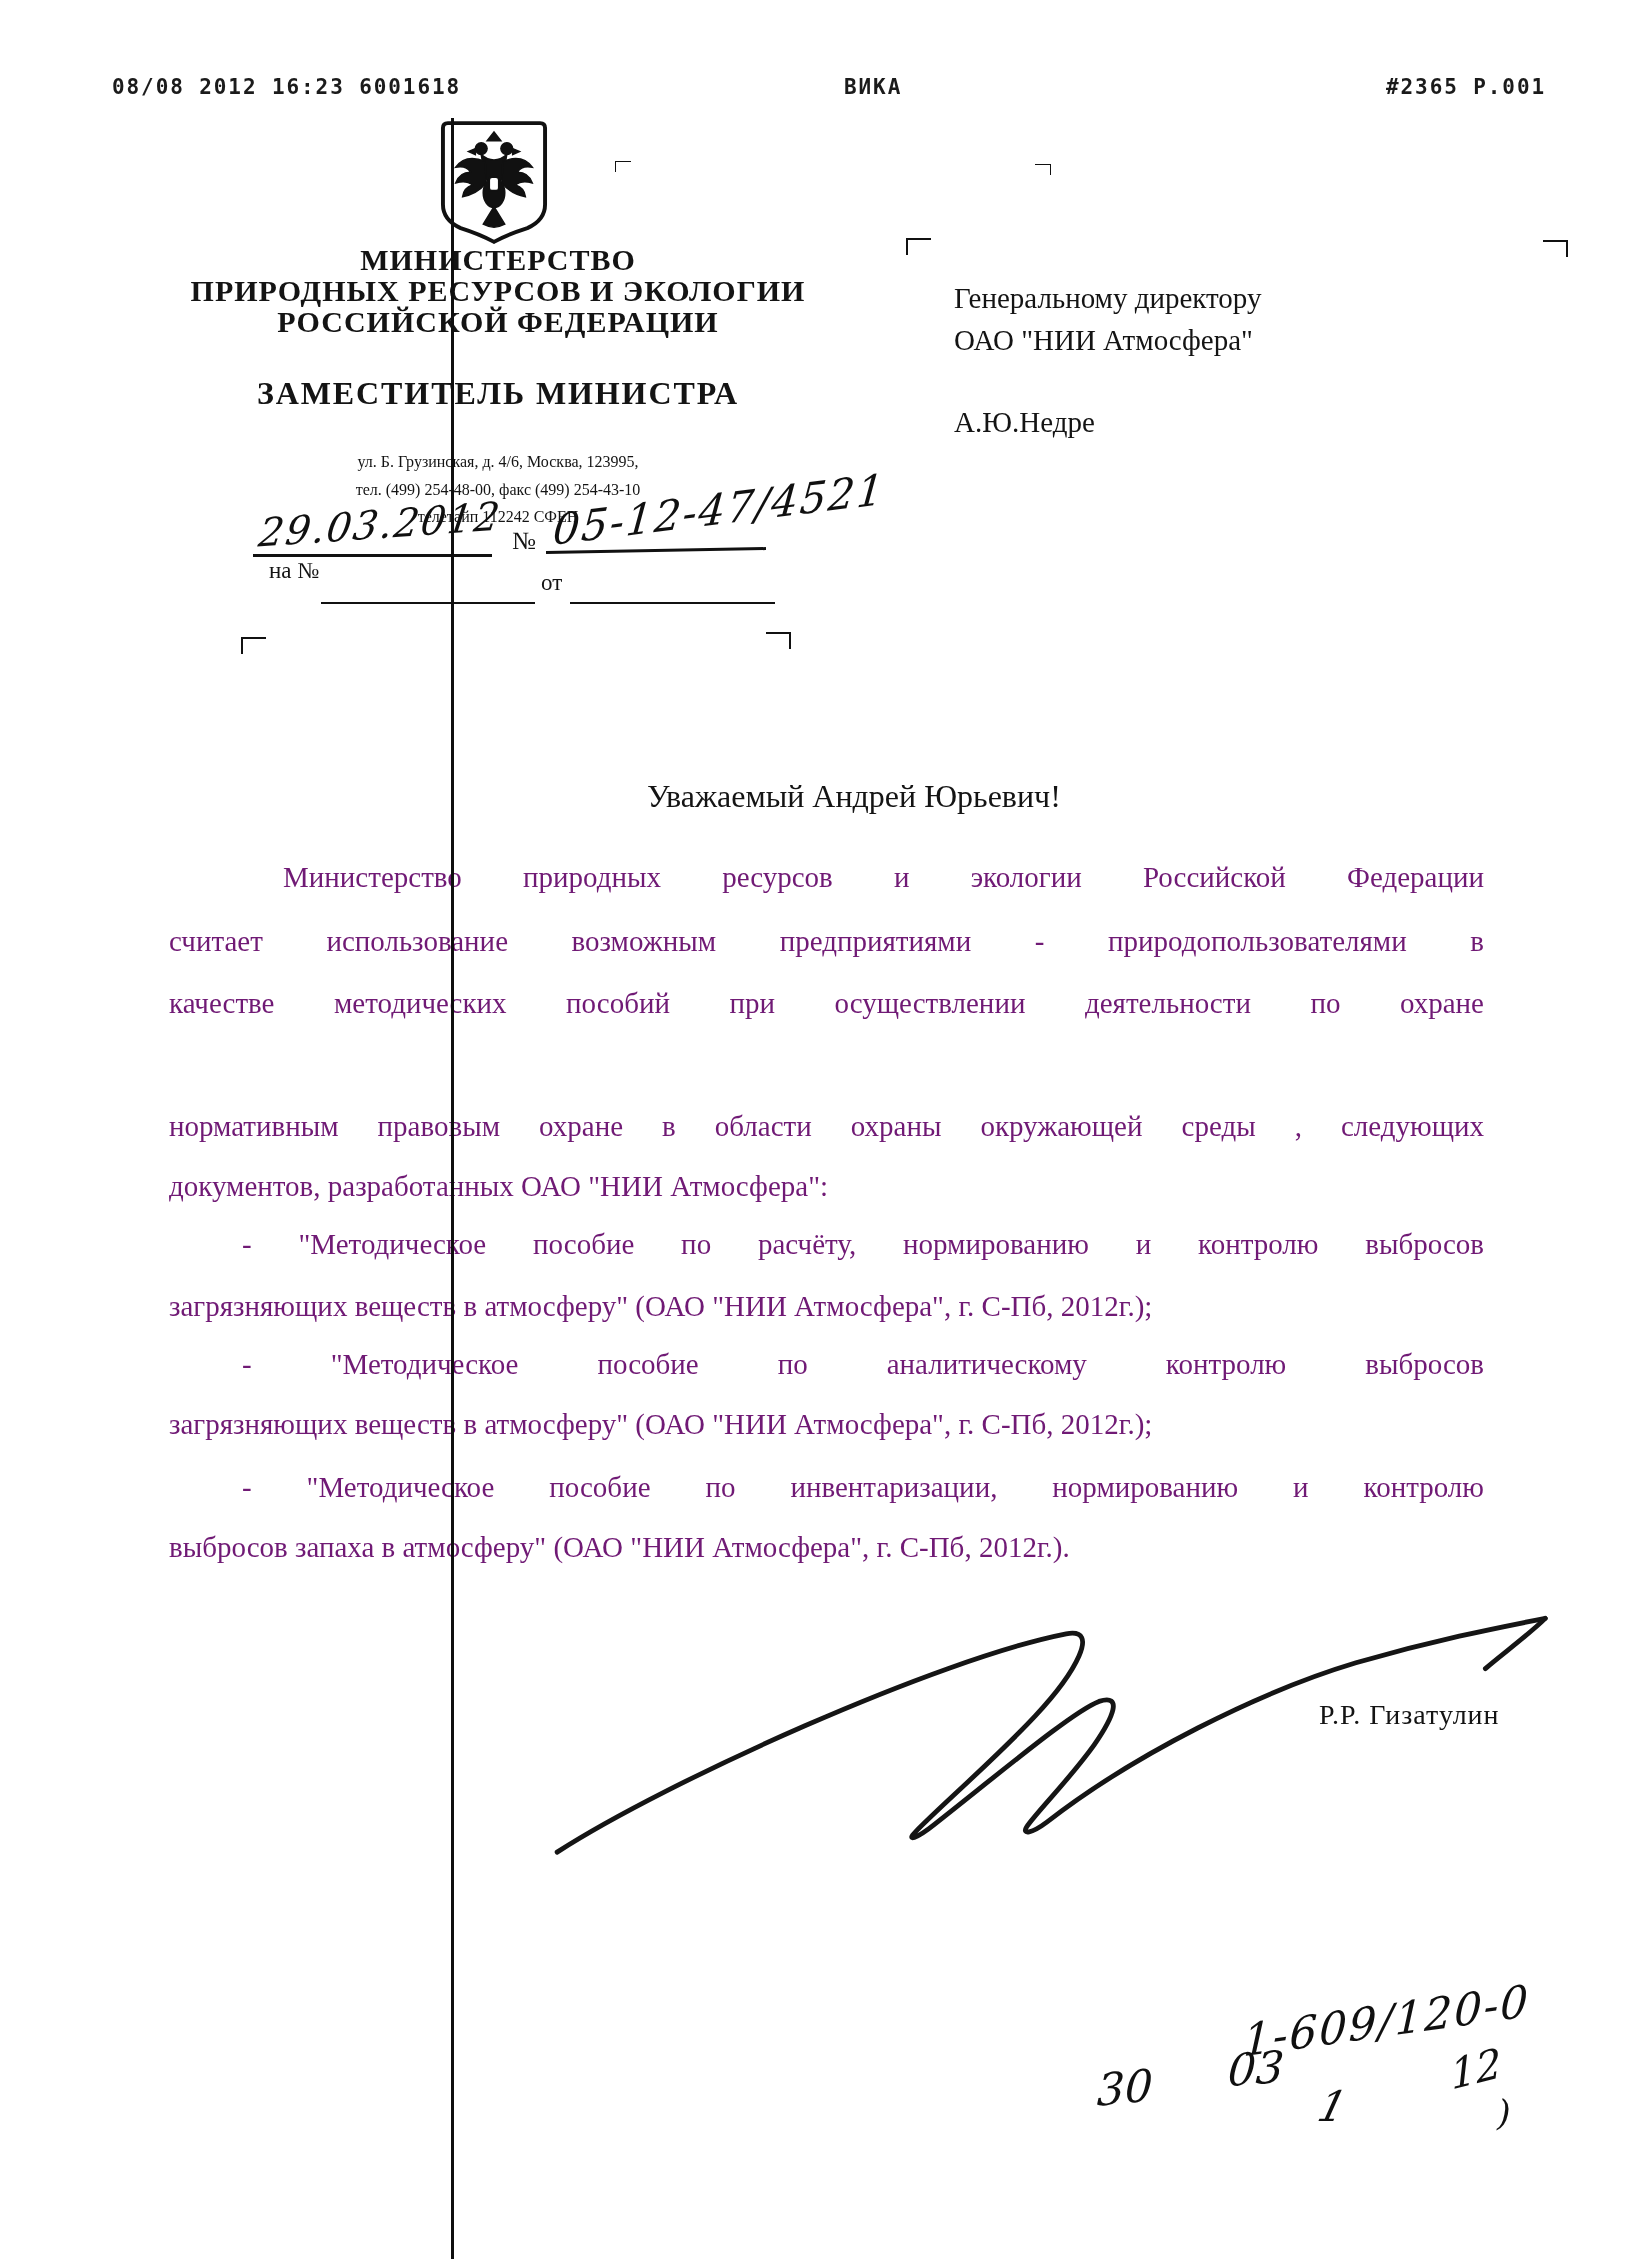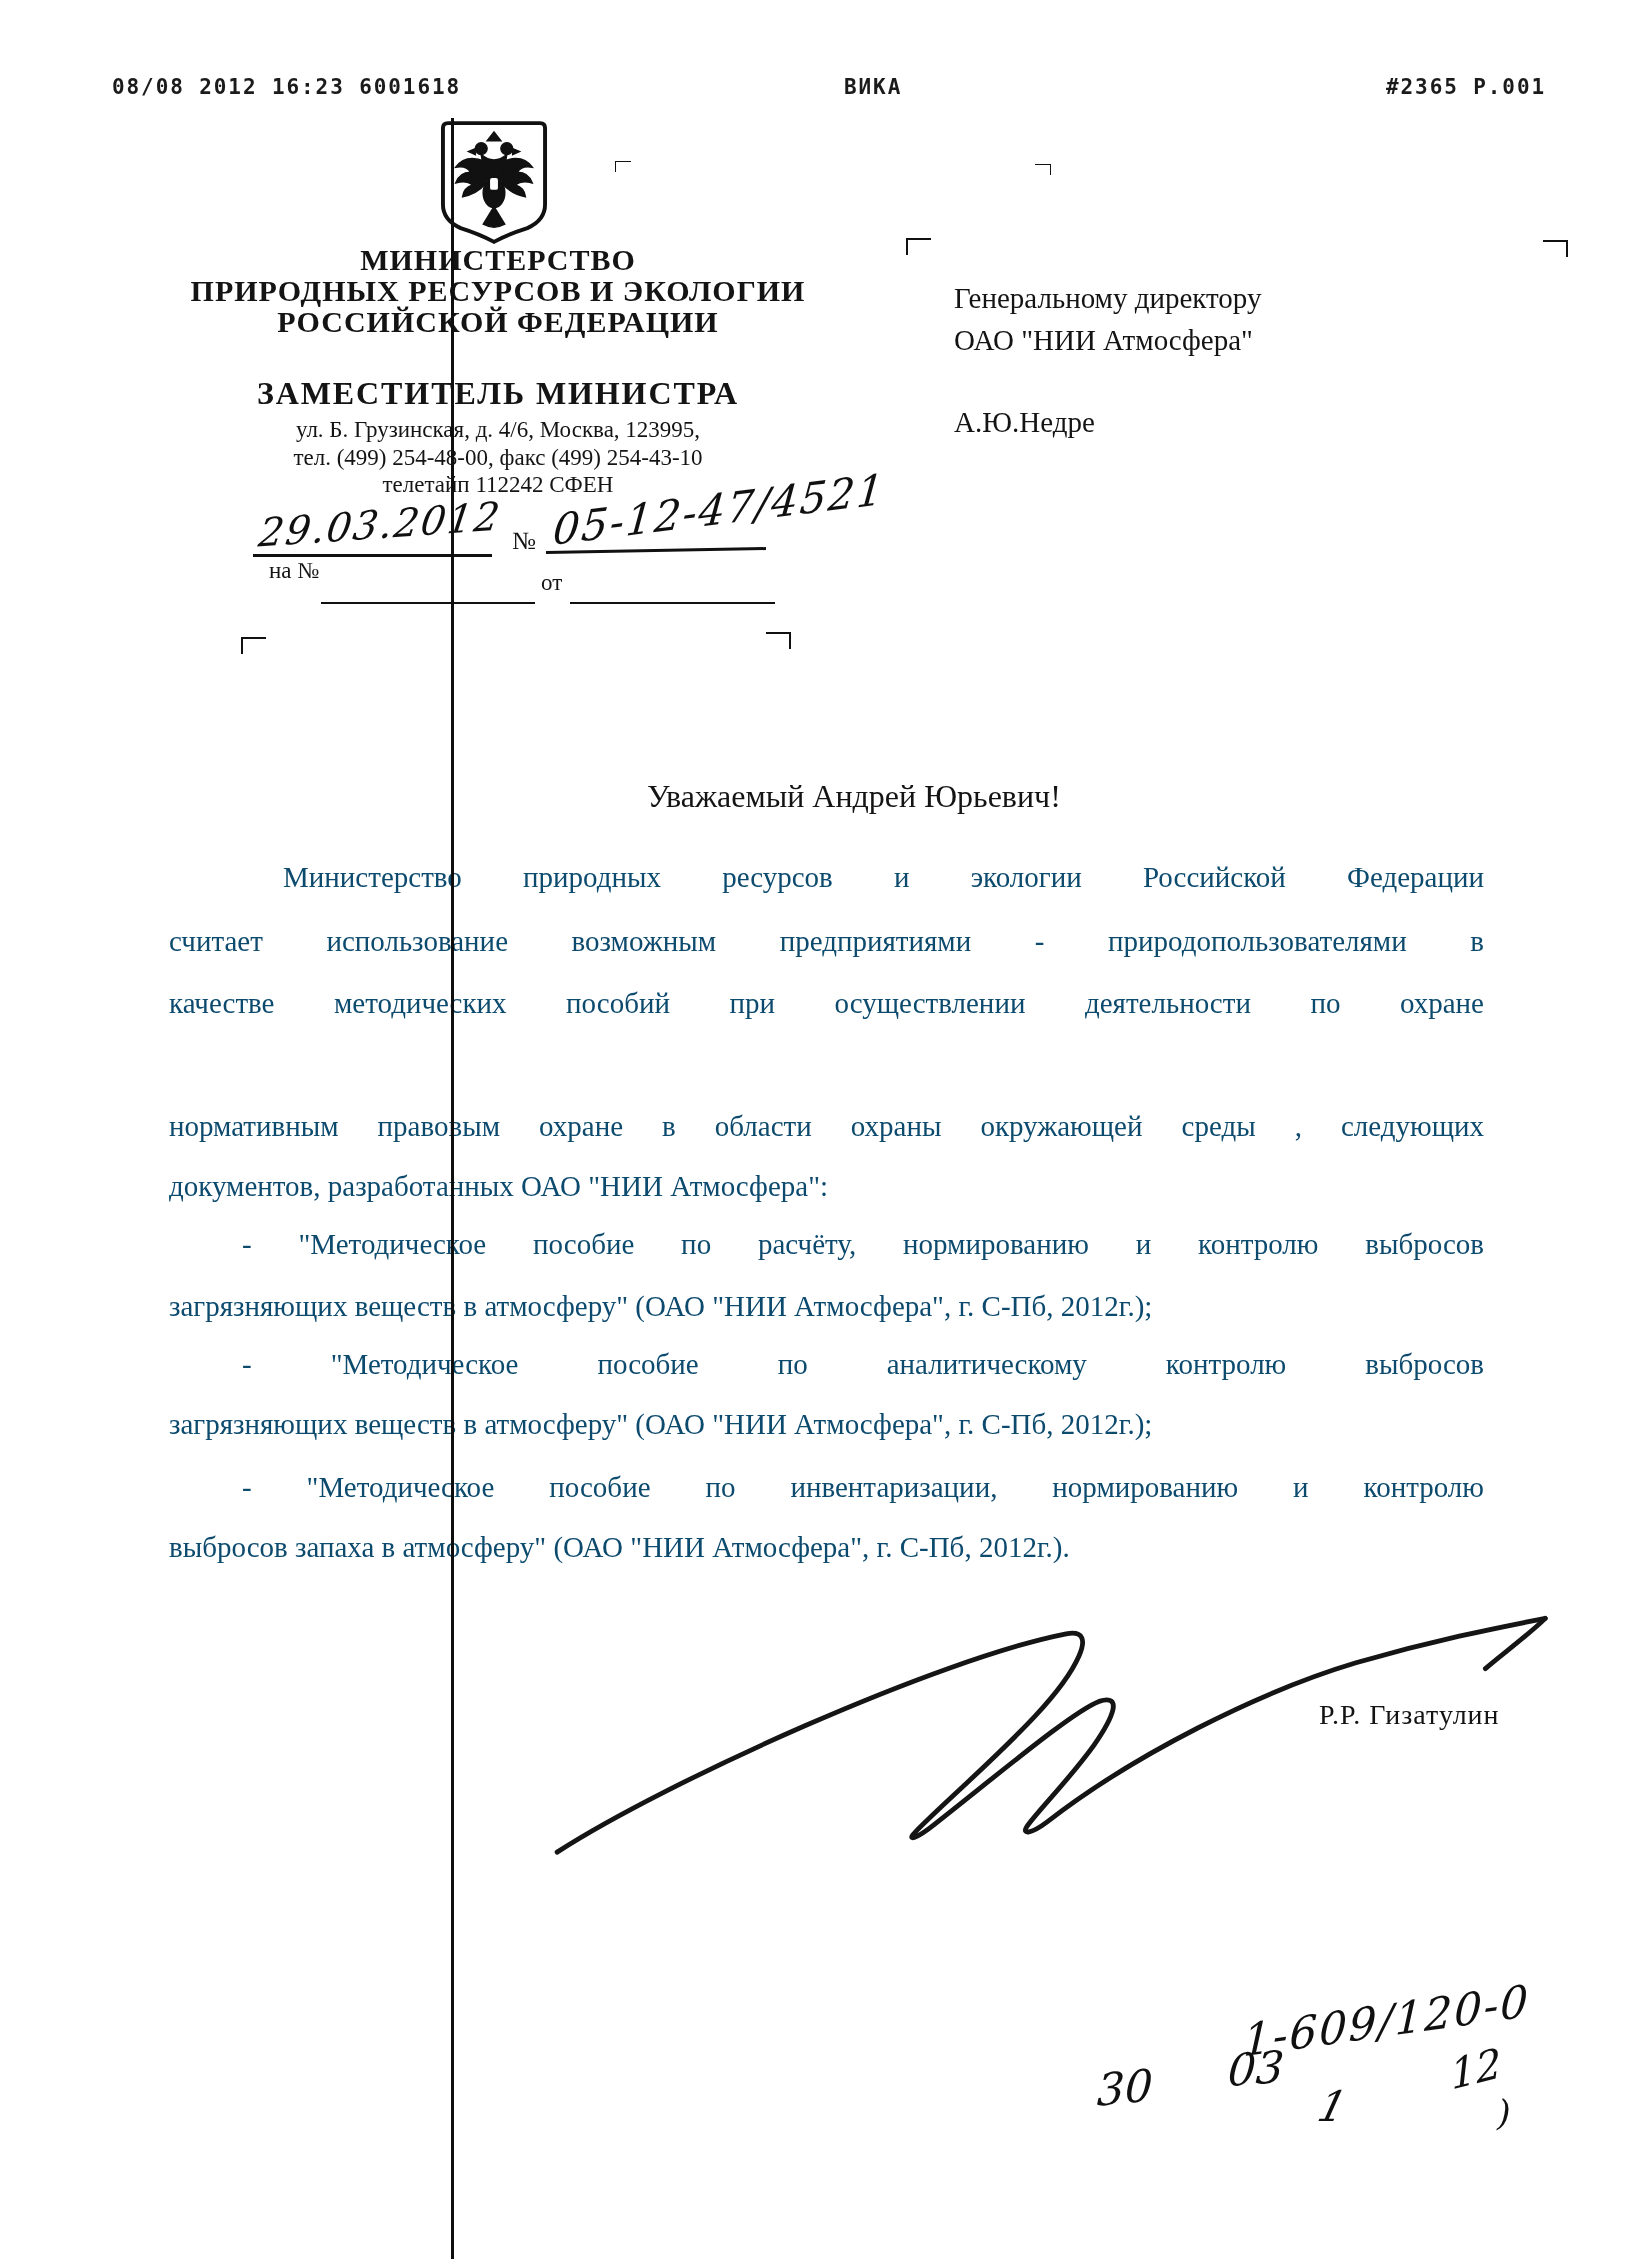--- a/index.html
+++ b/index.html
@@ -16,21 +16,21 @@
 
   
   #coat{position:absolute;left:440px;top:120px;width:108px;height:124px;z-index:3;}
 
   
   .lh{position:absolute;left:162px;width:672px;text-align:center;white-space:nowrap;}
   .minline{font-weight:bold;font-size:30px;letter-spacing:1px;}
   #min-line1{top:243px;} #min-line2{top:274px;} #min-line3{top:305px;}
   #min-short{top:338px;font-weight:bold;font-size:27px;}
   #post-title{top:375px;font-weight:bold;font-size:32px;letter-spacing:1.9px;}
-  .addr{font-size:23px;}
+  .addr{font-size:16px;margin-top:36px;}
   #addr1{top:417px;} #addr2{top:445px;} #addr3{top:472px;}
 
   
   .hw{position:absolute;font-family:"DejaVu Serif",serif;font-style:italic;color:#101010;white-space:nowrap;}
   #hw-date{left:259px;top:502px;font-size:39px;letter-spacing:1.9px;transform:rotate(-4deg) skewX(-12deg);}
   #hw-number{left:552px;top:485px;font-size:42px;letter-spacing:1.9px;transform:rotate(-7deg) skewX(-12deg);}
   #hw-ref{left:1242px;top:1995px;font-size:44px;letter-spacing:1.9px;transform:rotate(-8deg) skewX(-10deg);}
   #hw-day{left:1097px;top:2062px;font-size:44px;transform:rotate(-6deg) skewX(-8deg);}
   #hw-month{left:1228px;top:2043px;font-size:44px;transform:rotate(-4deg) skewX(-8deg);}
   #hw-one{left:1319px;top:2082px;font-size:42px;transform:skewX(-14deg);}
@@ -59,21 +59,21 @@
   #cm3{left:241px;top:637px;}
   #cm4{left:766px;top:632px;}
 
   
   .adr{position:absolute;left:954px;font-size:29px;white-space:nowrap;}
   #adr1{top:282px;} #adr2{top:324px;} #adr3{top:406px;text-align:center;}
 
   
   #salut{position:absolute;left:647px;top:778px;font-size:32px;white-space:nowrap;}
   .bl{position:absolute;left:169px;width:1315px;font-size:29px;
-      text-align:justify;text-align-last:justify;color:#0c4a6e;}
+      text-align:justify;text-align-last:justify;color:#701a75;}
   .bl.ind{padding-left:114px;width:1201px;}
   .bl.bul{padding-left:73px;width:1242px;}
   .bl.end{text-align-last:left;}
   #l0{top:861px;} #l1{top:925px;} #l2{top:987px;} #l3{top:1049px;}
   #l4{top:1110px;} #l5{top:1170px;} #l6{top:1228px;} #l7{top:1290px;}
   #l8{top:1348px;} #l9{top:1408px;} #l10{top:1471px;} #l11{top:1531px;}
 
   
   #sig-svg{position:absolute;left:533px;top:1599px;width:1048px;height:285px;}
   #sig-name{position:absolute;left:1319px;top:1699px;font-size:28px;letter-spacing:1px;white-space:nowrap;}

